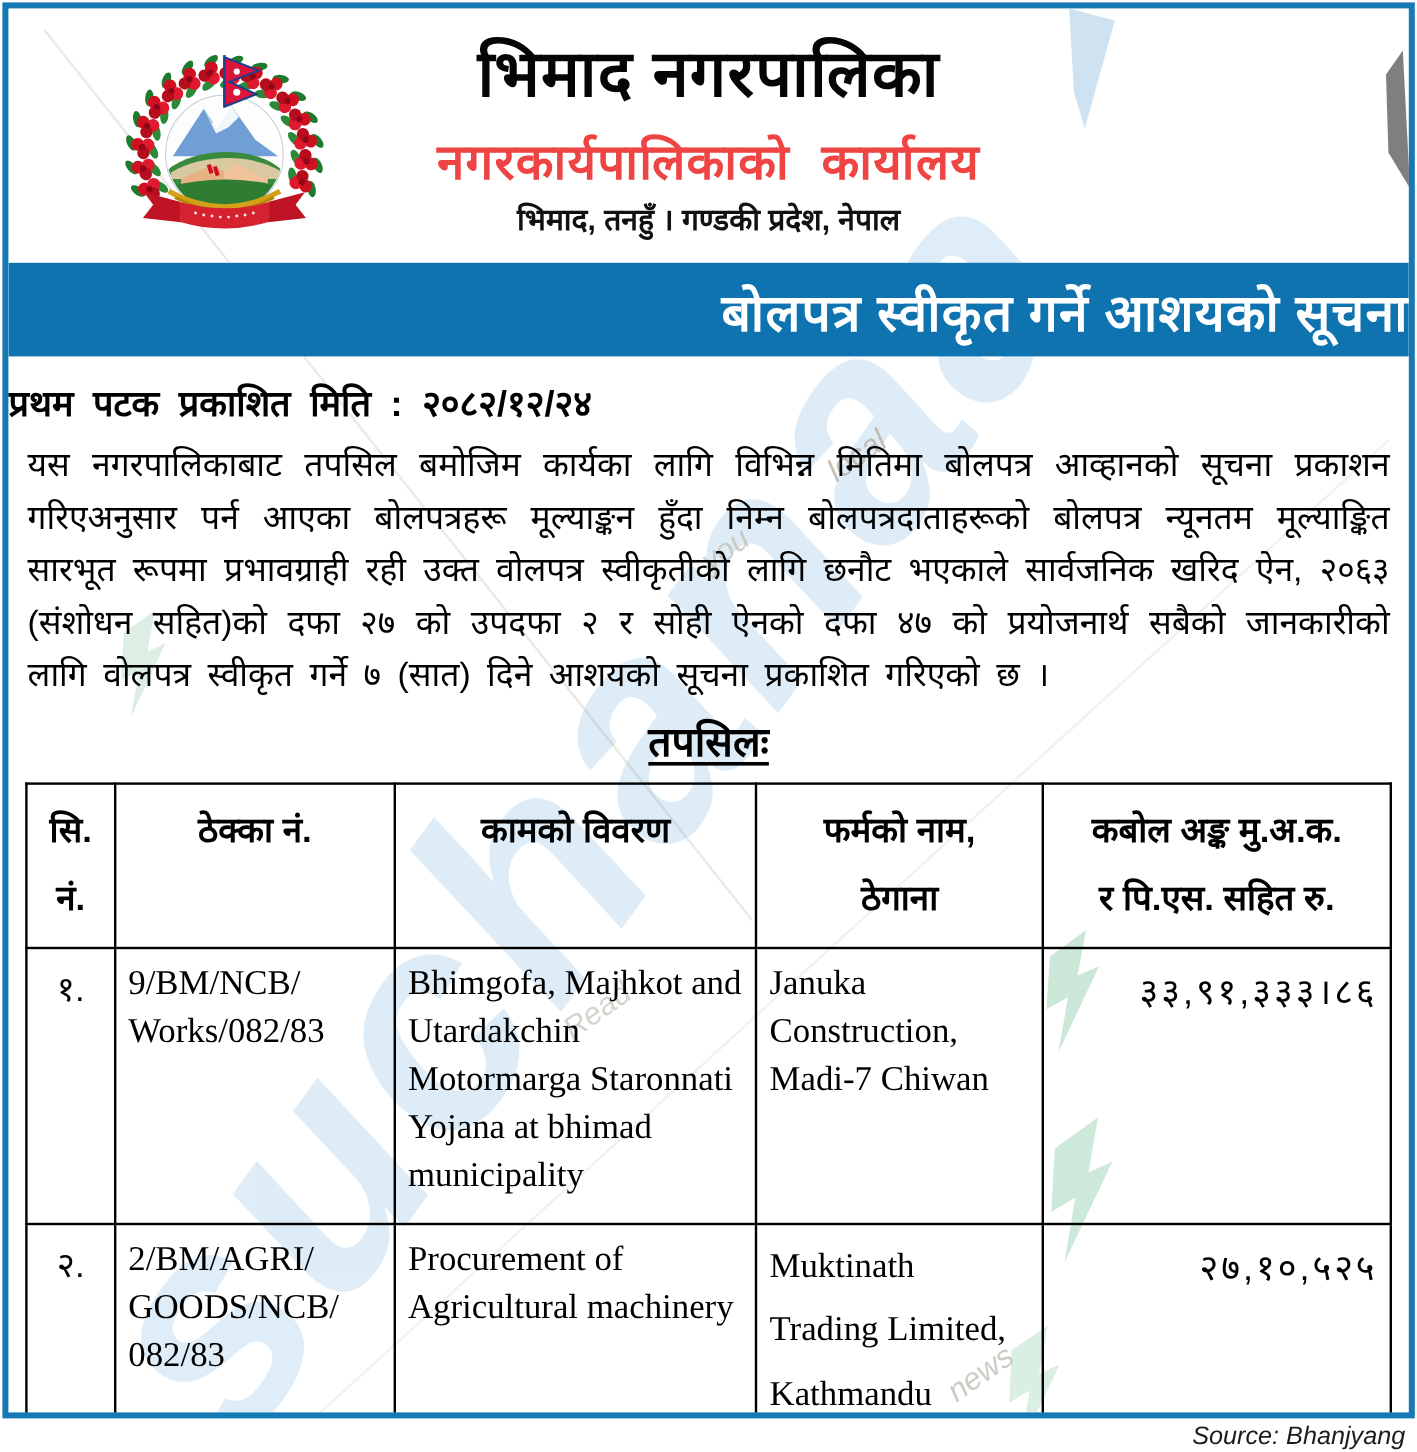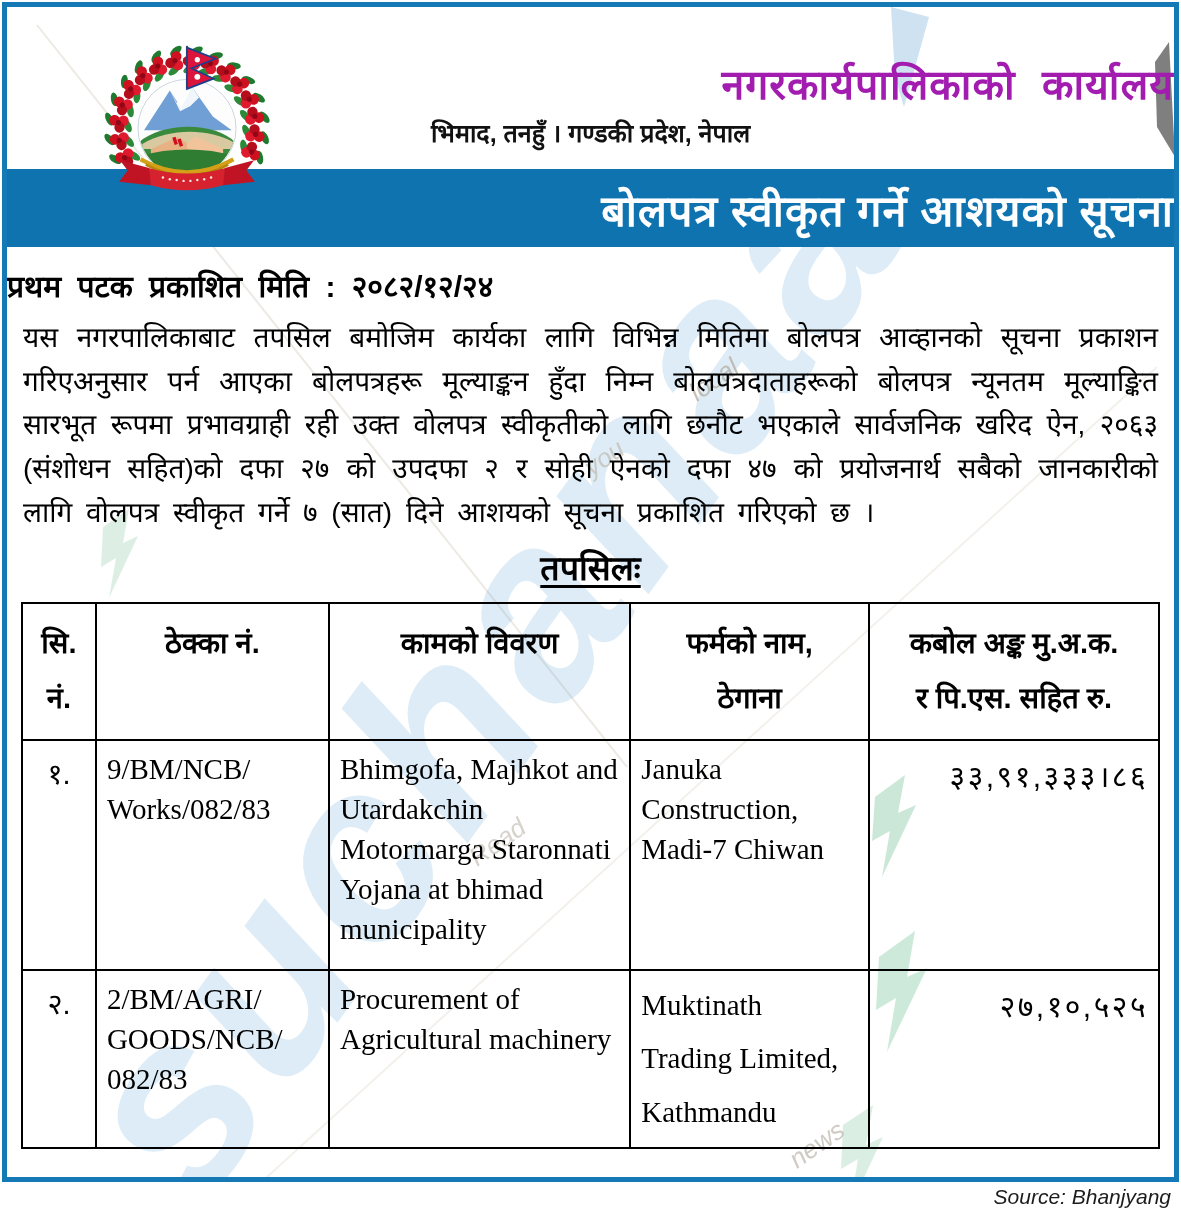--- a/index.html
+++ b/index.html
@@ -5,21 +5,21 @@
   * { margin:0; padding:0; box-sizing:border-box; }
   body { background:#ffffff; font-family:"Liberation Sans", sans-serif; }
   .page { position:relative; width:1181px; height:1210px; background:#ffffff; padding:2px 2px 0 2px; }
   .frame { position:relative; width:100%; height:1180px; border:5px solid #1579b5; background:#ffffff; overflow:hidden; }
   .wm-layer { position:absolute; inset:0; pointer-events:none; z-index:0; }
   .content { position:relative; z-index:1; }
 
   .header { position:relative; text-align:center; padding-top:24px; }
   .logo-wrap { position:absolute; left:92px; top:32px; width:176px; height:172px; }
   .title-main { font-size:54px; font-weight:800; color:#050505; line-height:1.15; letter-spacing:1px; }
-  .title-office { font-size:41px; font-weight:800; color:#a21caf; margin-top:24px; letter-spacing:1px; word-spacing:14px;text-align:right; }
+  .title-office { font-size:41px; font-weight:800; color:#ef4444; margin-top:12px; letter-spacing:1px; word-spacing:14px; }
   .title-address { font-size:25px; font-weight:700; color:#111; margin-top:4px; }
 
   .banner { margin-top:20px; background:#0f73b0; color:#ffffff; text-align:right;
             font-size:43px; font-weight:800; padding:11px 0 8px 0; letter-spacing:1px; }
 
   .pubdate { font-size:30px; font-weight:800; color:#000; margin-top:18px; word-spacing:8px; }
 
   .body-text { font-size:28px; color:#000; line-height:1.56; text-align:justify;
                padding:10px 16px 0 16px; word-spacing:6px; }
 
@@ -136,20 +136,21 @@
                 <circle cx="80" cy="163" r="1.4"></circle>
                 <circle cx="88" cy="164" r="1.4"></circle>
               <circle cx="96" cy="165" r="1.4"></circle>
                 <circle cx="104" cy="165" r="1.4"></circle>
                 <circle cx="112" cy="164" r="1.4"></circle>
               <circle cx="120" cy="163" r="1.4"></circle>
                 <circle cx="128" cy="161" r="1.4"></circle>
             </g>
           </svg>
         </div>
+        <div class="title-main">भिमाद नगरपालिका</div>
         <div class="title-office">नगरकार्यपालिकाको  कार्यालय</div>
         <div class="title-address">भिमाद, तनहुँ । गण्डकी प्रदेश, नेपाल</div>
       </div>
 
       <div class="banner">बोलपत्र स्वीकृत गर्ने आशयको सूचना</div>
 
       <div class="pubdate">प्रथम पटक प्रकाशित मिति : २०८२/१२/२४</div>
 
       <div class="body-text">यस नगरपालिकाबाट तपसिल बमोजिम कार्यका लागि विभिन्न मितिमा बोलपत्र आव्हानको सूचना प्रकाशन गरिएअनुसार पर्न आएका बोलपत्रहरू मूल्याङ्कन हुँदा निम्न बोलपत्रदाताहरूको बोलपत्र न्यूनतम मूल्याङ्कित सारभूत रूपमा प्रभावग्राही रही उक्त वोलपत्र स्वीकृतीको लागि छनौट भएकाले सार्वजनिक खरिद ऐन, २०६३ (संशोधन सहित)को दफा २७ को उपदफा २ र सोही ऐनको दफा ४७ को प्रयोजनार्थ सबैको जानकारीको लागि वोलपत्र स्वीकृत गर्ने ७ (सात) दिने आशयको सूचना प्रकाशित गरिएको छ ।</div>
 

